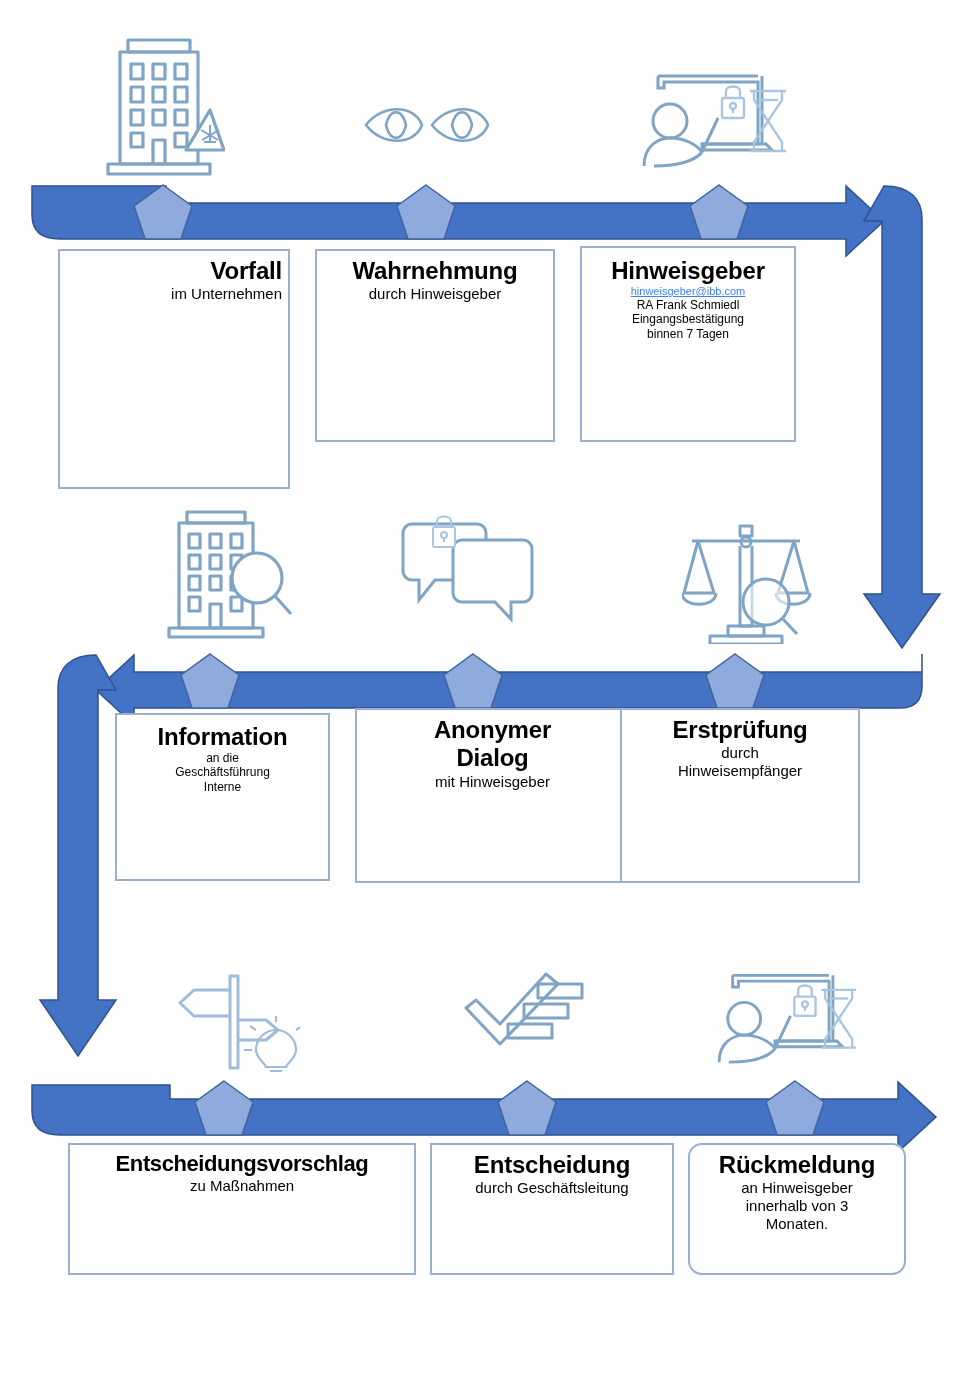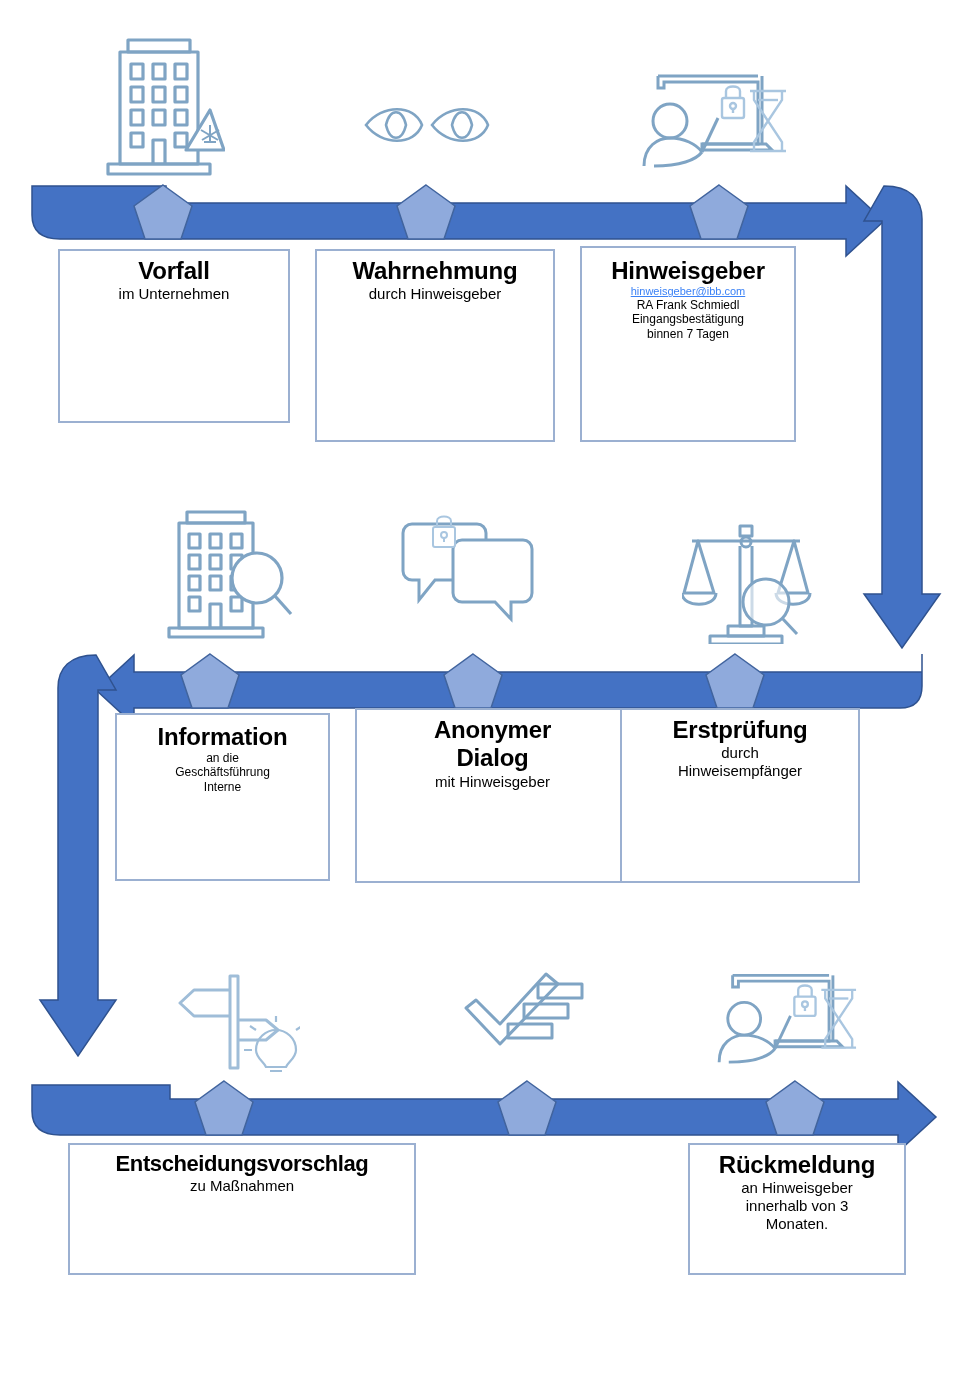--- a/index.html
+++ b/index.html
@@ -214,21 +214,21 @@
       <g fill="none" stroke="#A9C6E0" stroke-width="2.4">
         <path d="M110 33 L146 33"></path>
         <path d="M110 93 L146 93"></path>
         <path d="M114 33 L114 42 L128 63 L114 84 L114 93"></path>
         <path d="M142 33 L142 42 L128 63 L142 84 L142 93"></path>
         <path d="M118 42 L138 42"></path>
       </g>
     </svg>
   </div>
 
-  <div class="pbox" style="left:58px; top:249px; width:232px; height:174px;">
+  <div class="pbox" style="left:58px; top:249px; width:232px; height:240px;text-align:right;">
     <span class="ln t-bold">Vorfall</span>
     <span class="ln t-norm">im Unternehmen</span>
   </div>
 
   <div class="pbox" style="left:315px; top:249px; width:240px; height:193px;">
     <span class="ln t-bold">Wahrnehmung</span>
     <span class="ln t-norm">durch Hinweisgeber</span>
   </div>
 
   <div class="pbox" style="left:580px; top:246px; width:216px; height:196px; padding-top:9px;">
@@ -368,21 +368,25 @@
         <path d="M118 42 L138 42"></path>
       </g>
     </svg>
   </div>
 
   <div class="pbox" style="left:68px; top:1143px; width:348px; height:132px;">
     <span class="ln t-bold-sm">Entscheidungsvorschlag</span>
     <span class="ln t-norm">zu Maßnahmen</span>
   </div>
 
-
-  <div class="pbox" style="left:688px; top:1143px; width:218px; height:132px;">
+  <div class="pbox" style="left:430px; top:1143px; width:244px; height:132px;">
+    <span class="ln t-bold">Entscheidung</span>
+    <span class="ln t-norm">durch Geschäftsleitung</span>
+  </div>
+
+  <div class="pbox" style="left:688px; top:1143px; width:218px; height:132px;border-radius:14px;">
     <span class="ln t-bold">Rückmeldung</span>
     <span class="ln t-norm">an Hinweisgeber</span>
     <span class="ln t-norm">innerhalb von 3</span>
     <span class="ln t-norm">Monaten.</span>
   </div>
 
 </div>
 
 </body></html>

